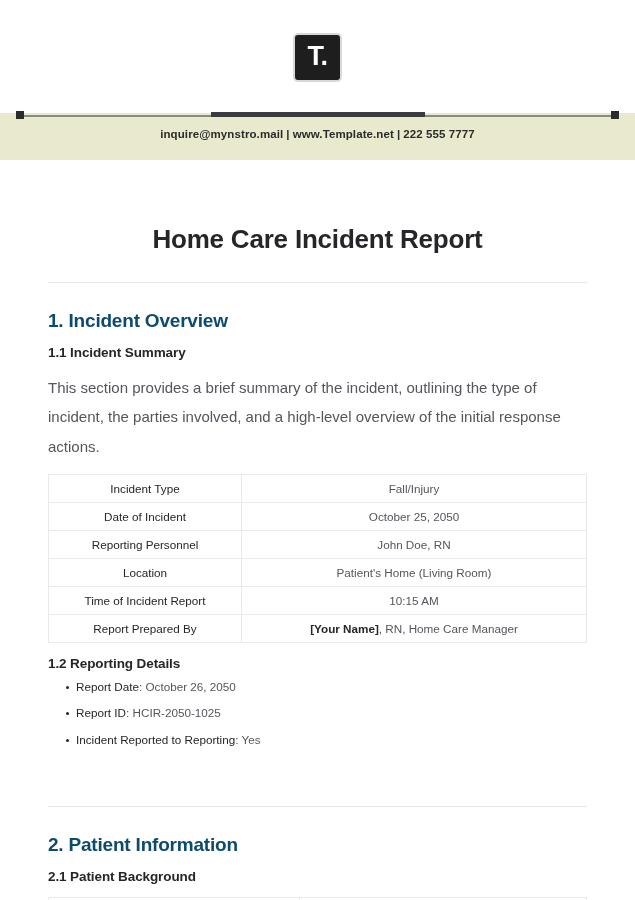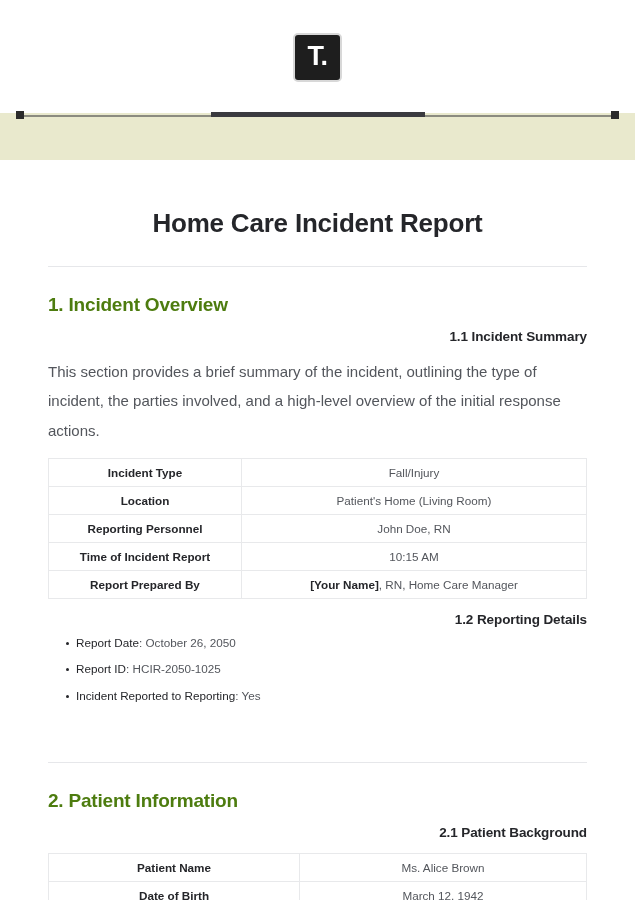--- a/index.html
+++ b/index.html
@@ -113,53 +113,52 @@
 
   
   .doc {
     position: relative;
     padding: 0 48px;
     box-sizing: border-box;
     width: 635px;
   }
 
   .doc-title {
-    margin: 0;
+    margin: 16px;
     padding-top: 48px;
     text-align: center;
     font-size: 26px;
     font-weight: 700;
     color: #25262a;
     letter-spacing: -0.2px;
   }
 
   .hr {
     height: 1px;
     background: #e6e7ea;
     margin-top: 27px;
     margin-bottom: 0;
   }
 
   .h2 {
     margin: 0;
     padding-top: 27px;
     font-size: 19px;
     font-weight: 700;
-    color: #4d7c0f;
+    color: #0c4a6e;
     letter-spacing: -0.2px;
   }
 
   .h3 {
     margin: 0;
     padding-top: 13px;
     font-size: 13.5px;
     font-weight: 700;
     color: #25262a;
     letter-spacing: -0.1px;
-    text-align: right;
   }
 
   .para {
     margin: 0;
     padding-top: 13px;
     font-size: 15px;
     line-height: 1.95;
     color: #53565c;
   }
 
@@ -175,21 +174,21 @@
     height: 27px;
     padding: 0 8px;
     font-size: 11.7px;
     color: #53565c;
     text-align: center;
     vertical-align: middle;
     overflow: hidden;
     white-space: nowrap;
   }
   table.kv td.k {
-    font-weight: 700;
+    font-weight: 400;
     color: #25262a;
     margin-left: 48px;
   }
   table.kv td.v b { color: #25262a; font-weight: 700; }
 
   table.t1 col.c1 { width: 193px; }
   table.t2 col.c1 { width: 251px; }
 
   
   ul.bullets {
@@ -234,20 +233,23 @@
         <span class="logo-mark">T.</span>
       </div>
     </div>
 
     <div class="band"></div>
     <div class="thin-rule"></div>
     <div class="end-dot left"></div>
     <div class="end-dot right"></div>
     <div class="thick-rule"></div>
 
+    <div class="contact">
+      <span>inquire@mynstro.mail</span><span class="sep">|</span><span>www.Template.net</span><span class="sep">|</span><span>222 555 7777</span>
+    </div>
   </div>
 
   <div class="doc">
 
     <h1 class="doc-title">Home Care Incident Report</h1>
 
     <div class="hr"></div>
 
     <h2 class="h2">1. Incident Overview</h2>
 
@@ -259,26 +261,30 @@
       <colgroup>
           <col class="c1">
           <col class="c2">
         </colgroup>
       <tbody>
         <tr>
           <td class="k">Incident Type</td>
           <td class="v">Fall/Injury</td>
         </tr>
         <tr>
+          <td class="k">Date of Incident</td>
+          <td class="v">October 25, 2050</td>
+        </tr>
+        <tr>
+          <td class="k">Reporting Personnel</td>
+          <td class="v">John Doe, RN</td>
+        </tr>
+        <tr>
           <td class="k">Location</td>
           <td class="v">Patient's Home (Living Room)</td>
-        </tr>
-        <tr>
-          <td class="k">Reporting Personnel</td>
-          <td class="v">John Doe, RN</td>
         </tr>
         <tr>
           <td class="k">Time of Incident Report</td>
           <td class="v">10:15 AM</td>
         </tr>
         <tr>
           <td class="k">Report Prepared By</td>
           <td class="v"><b>[Your Name]</b><span>, RN, Home Care Manager</span></td>
         </tr>
       </tbody>

